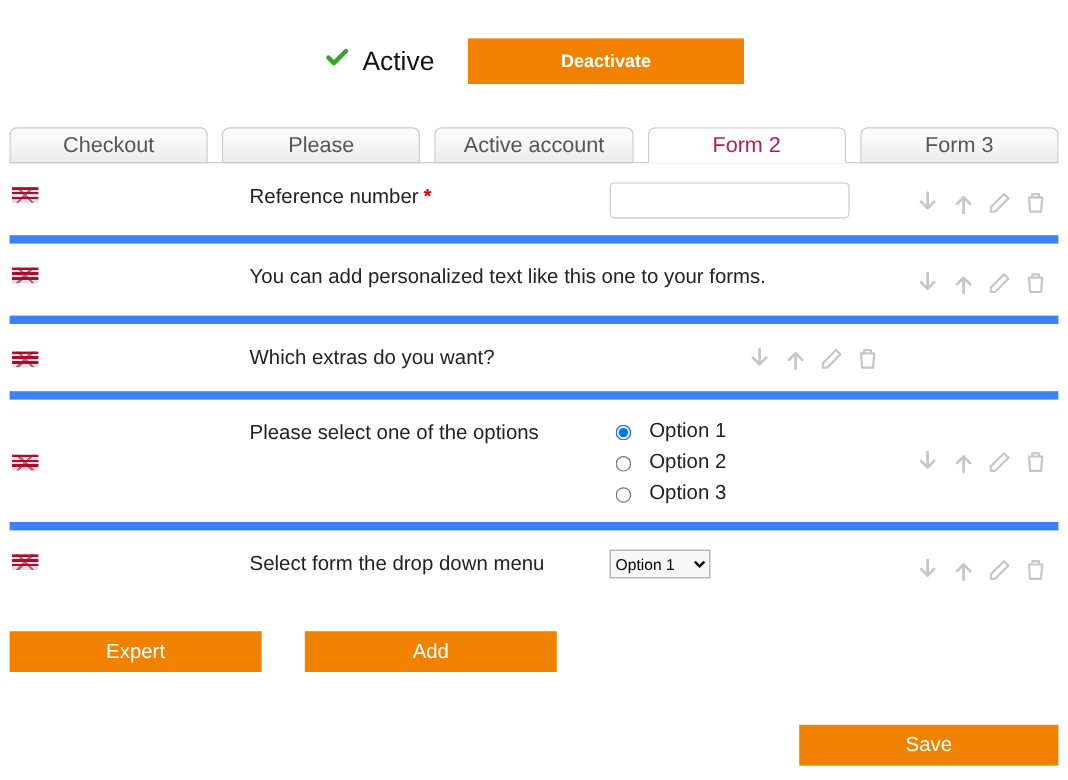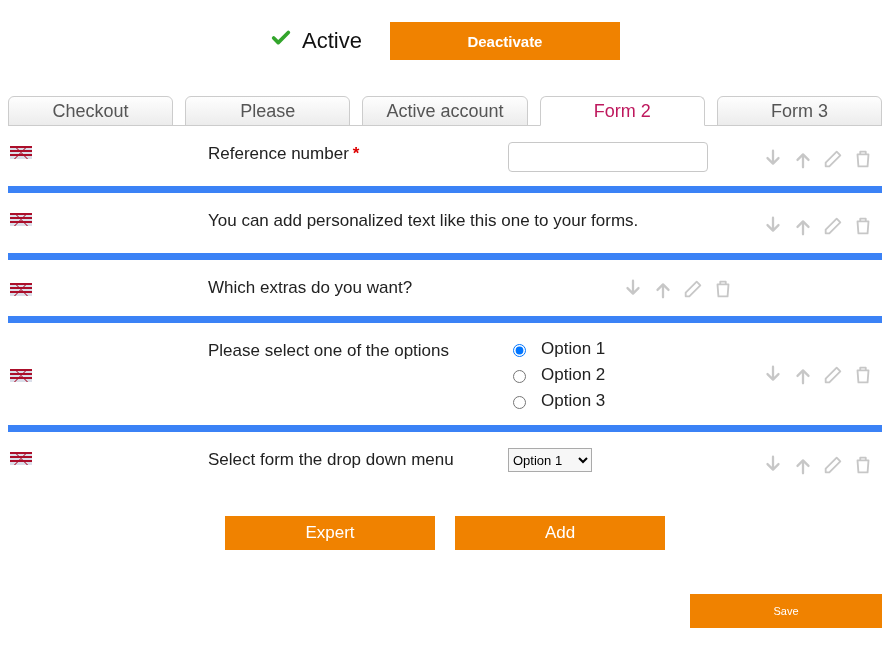--- a/index.html
+++ b/index.html
@@ -1,17 +1,17 @@
 <!DOCTYPE html>
 <html><head>
 <meta charset="utf-8">
 <style>
   * { box-sizing: border-box; }
   html, body { margin:0; padding:0; font-family: "Segoe UI", Arial, sans-serif; font-size:16px; color:#222; background:#fff; }
-  .page { width:890px; min-height:650px; background:#fff; padding:0 8px; position:relative; }
+  .page { width:890px; min-height:650px; background:#fff; padding:10px 8px; position:relative; }
 
   
   .statusbar { display:flex; align-items:center; justify-content:center; gap:28px; padding:22px 0 36px; }
   .status { display:flex; align-items:center; gap:10px; font-size:22px; color:#111; }
   .check { color:#33a52c; }
   .btn { background:#F08200; color:#fff; border:none; font-size:15px; cursor:pointer; display:inline-flex; align-items:center; justify-content:center; }
   .btn.deactivate { width:230px; height:38px; font-weight:600; }
 
   
   .tabs { display:flex; gap:12px; padding:0 0 0 0; }
@@ -38,24 +38,24 @@
   .inputcell .text-input{ width:200px; height:30px; border:1px solid #c8c8c8; border-radius:4px; padding:0 8px; font-size:14px;}
   .opts { display:flex; flex-direction:column; gap:6px; font-size:17px; color:#222;}
   .opts label { display:flex; align-items:center; gap:12px; }
   .dropdown { width:84px; height:24px; border:1px solid #aaa; font-size:13px; background:#f7f7f7; }
 
   .actions { display:flex; justify-content:flex-end; align-items:center; gap:4px; padding-right:2px; padding-top:4px;}
   .iconbtn { width:26px; height:26px; display:inline-flex; align-items:center; justify-content:center; color:#c7c7c7; cursor:pointer; }
   .iconbtn svg { width:22px; height:22px; stroke:#c7c7c7; fill:#c7c7c7; }
 
   
-  .bottom-center { display:flex; gap:20px; justify-content:center; padding:24px 0 44px;}
+  .bottom-center { display:flex; gap:36px; justify-content:flex-start; padding:24px 0 44px;}
   .btn.medium { width:210px; height:34px; font-size:17px; }
   .savebar { display:flex; justify-content:flex-end; padding-right:0; }
-  .btn.save { width:192px; height:34px; font-size:11px; }
+  .btn.save { width:216px; height:34px; font-size:17px; }
 
   
   .row.middle .langcell, .row.middle .actions { align-self:center; padding-top:0;}
 </style>
 </head>
 <body>
 
 <div class="page">
 
   <div class="statusbar">

